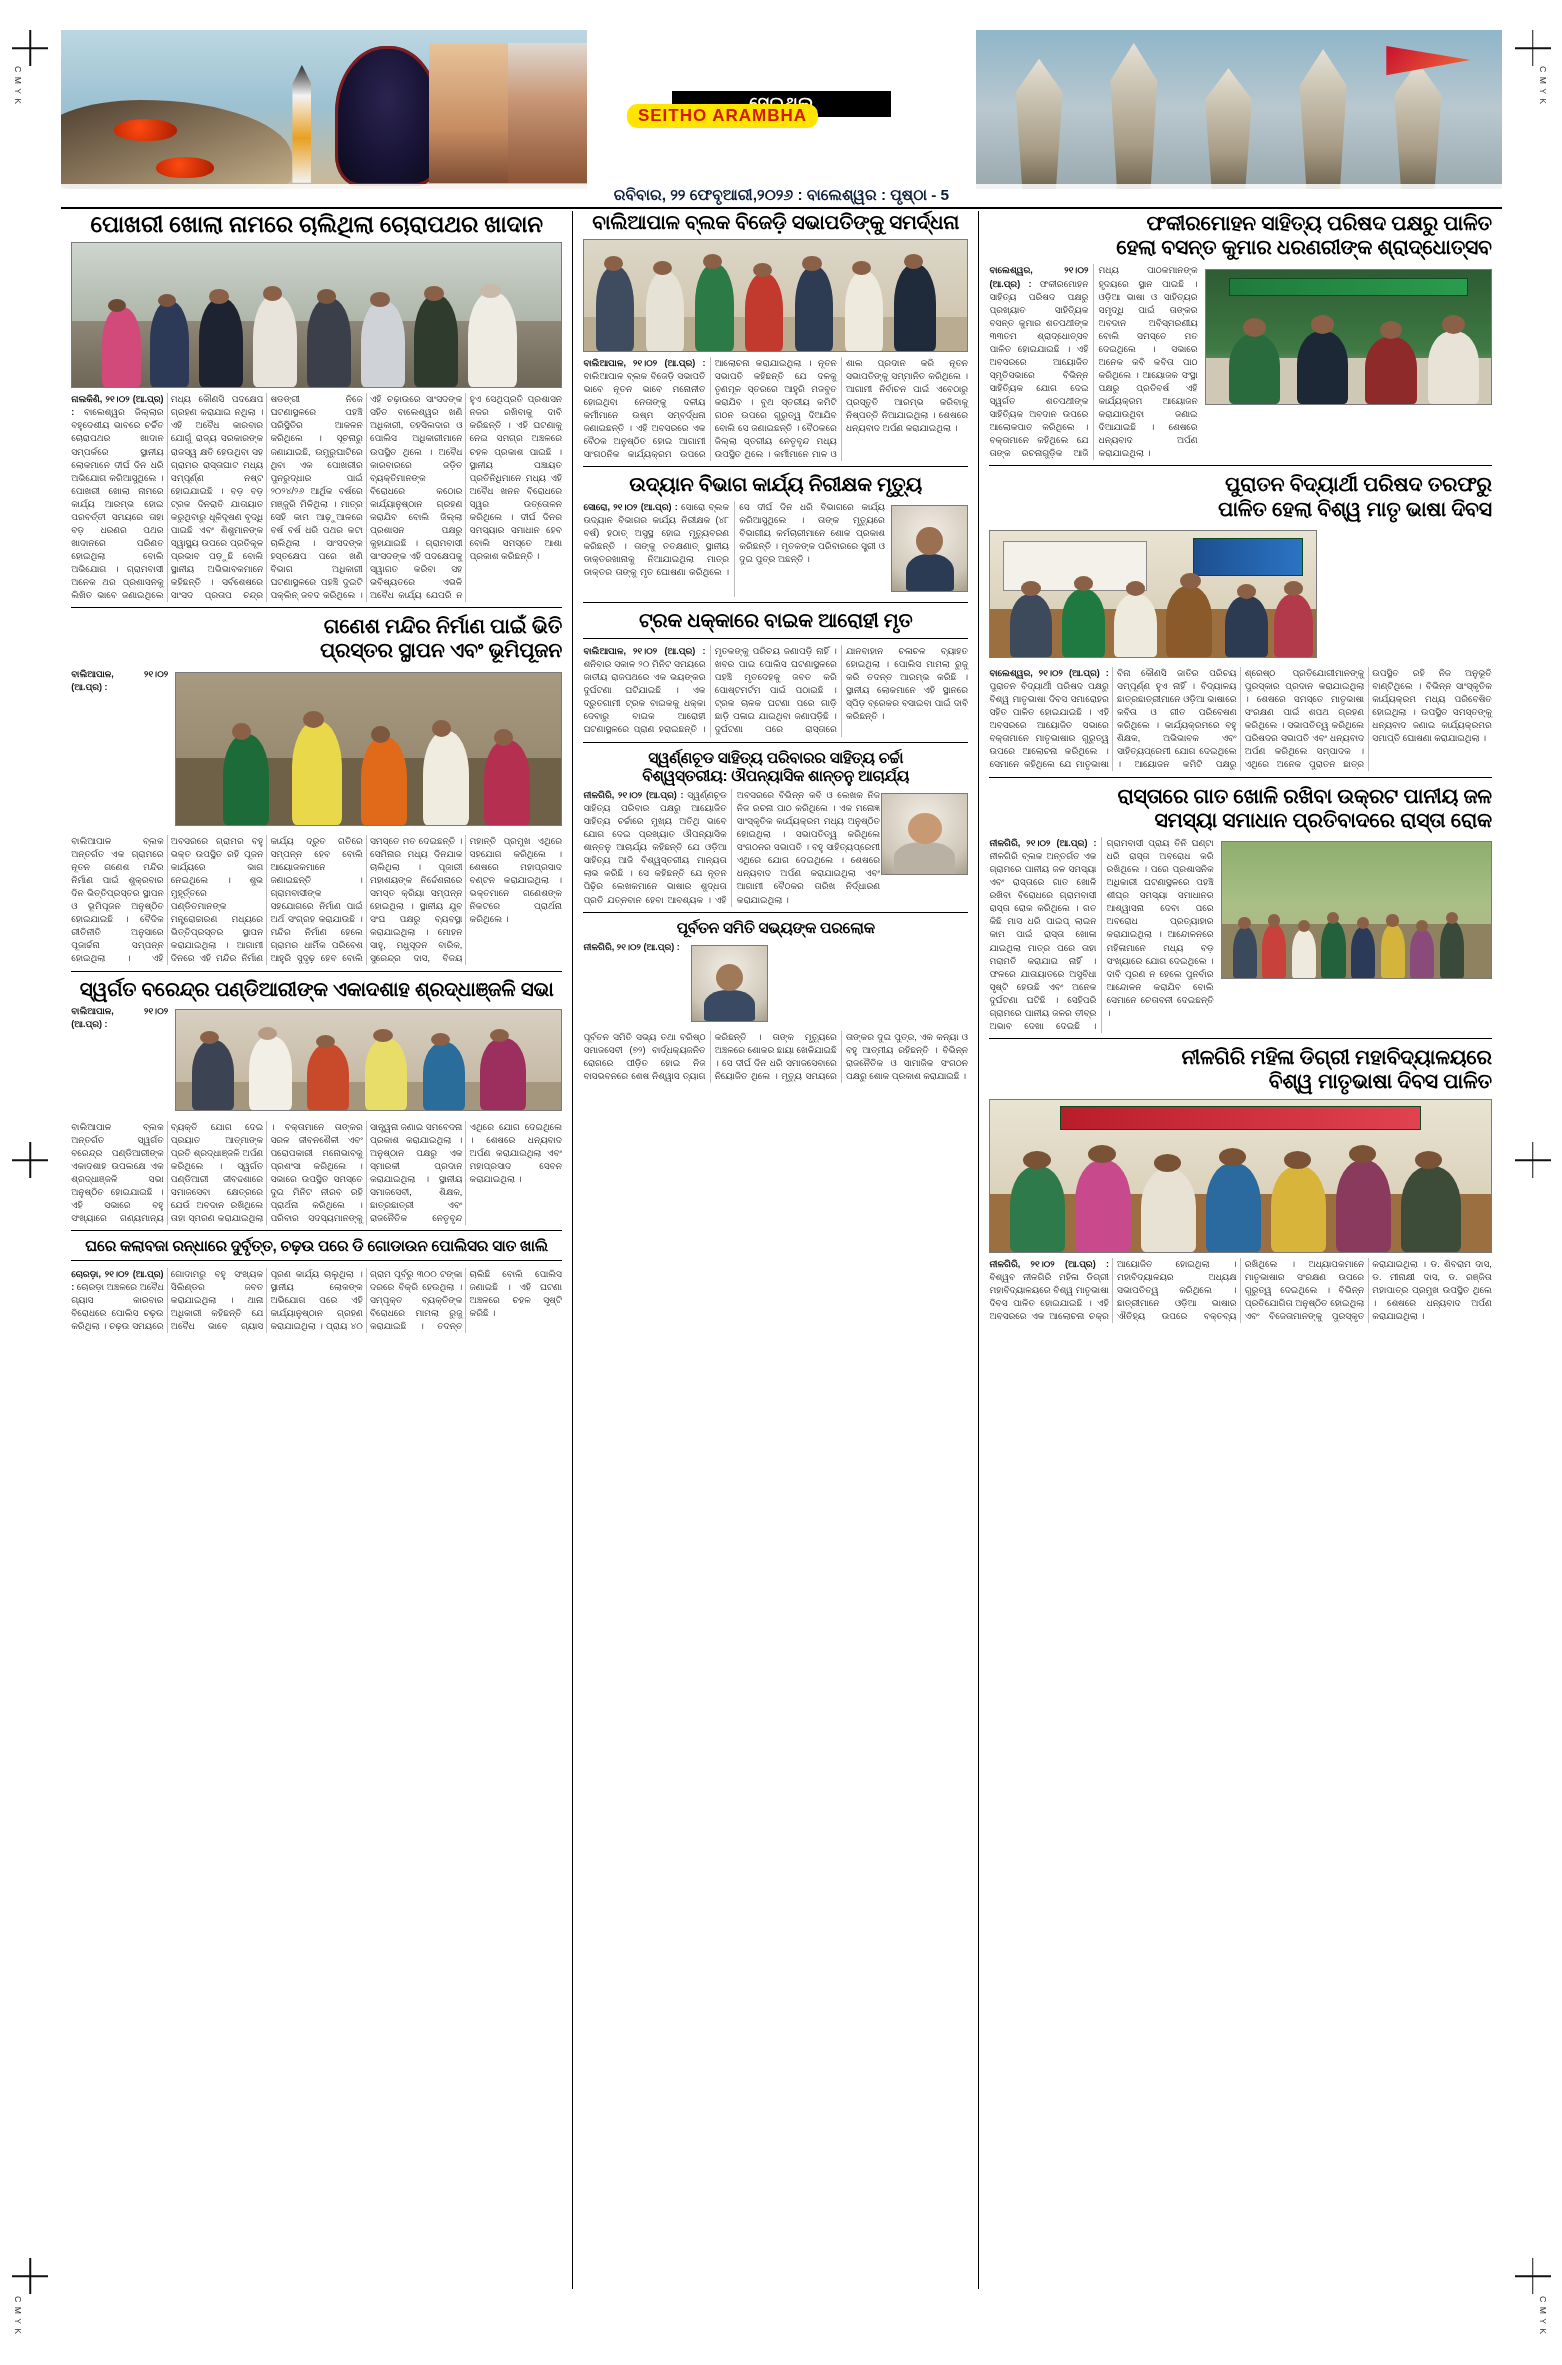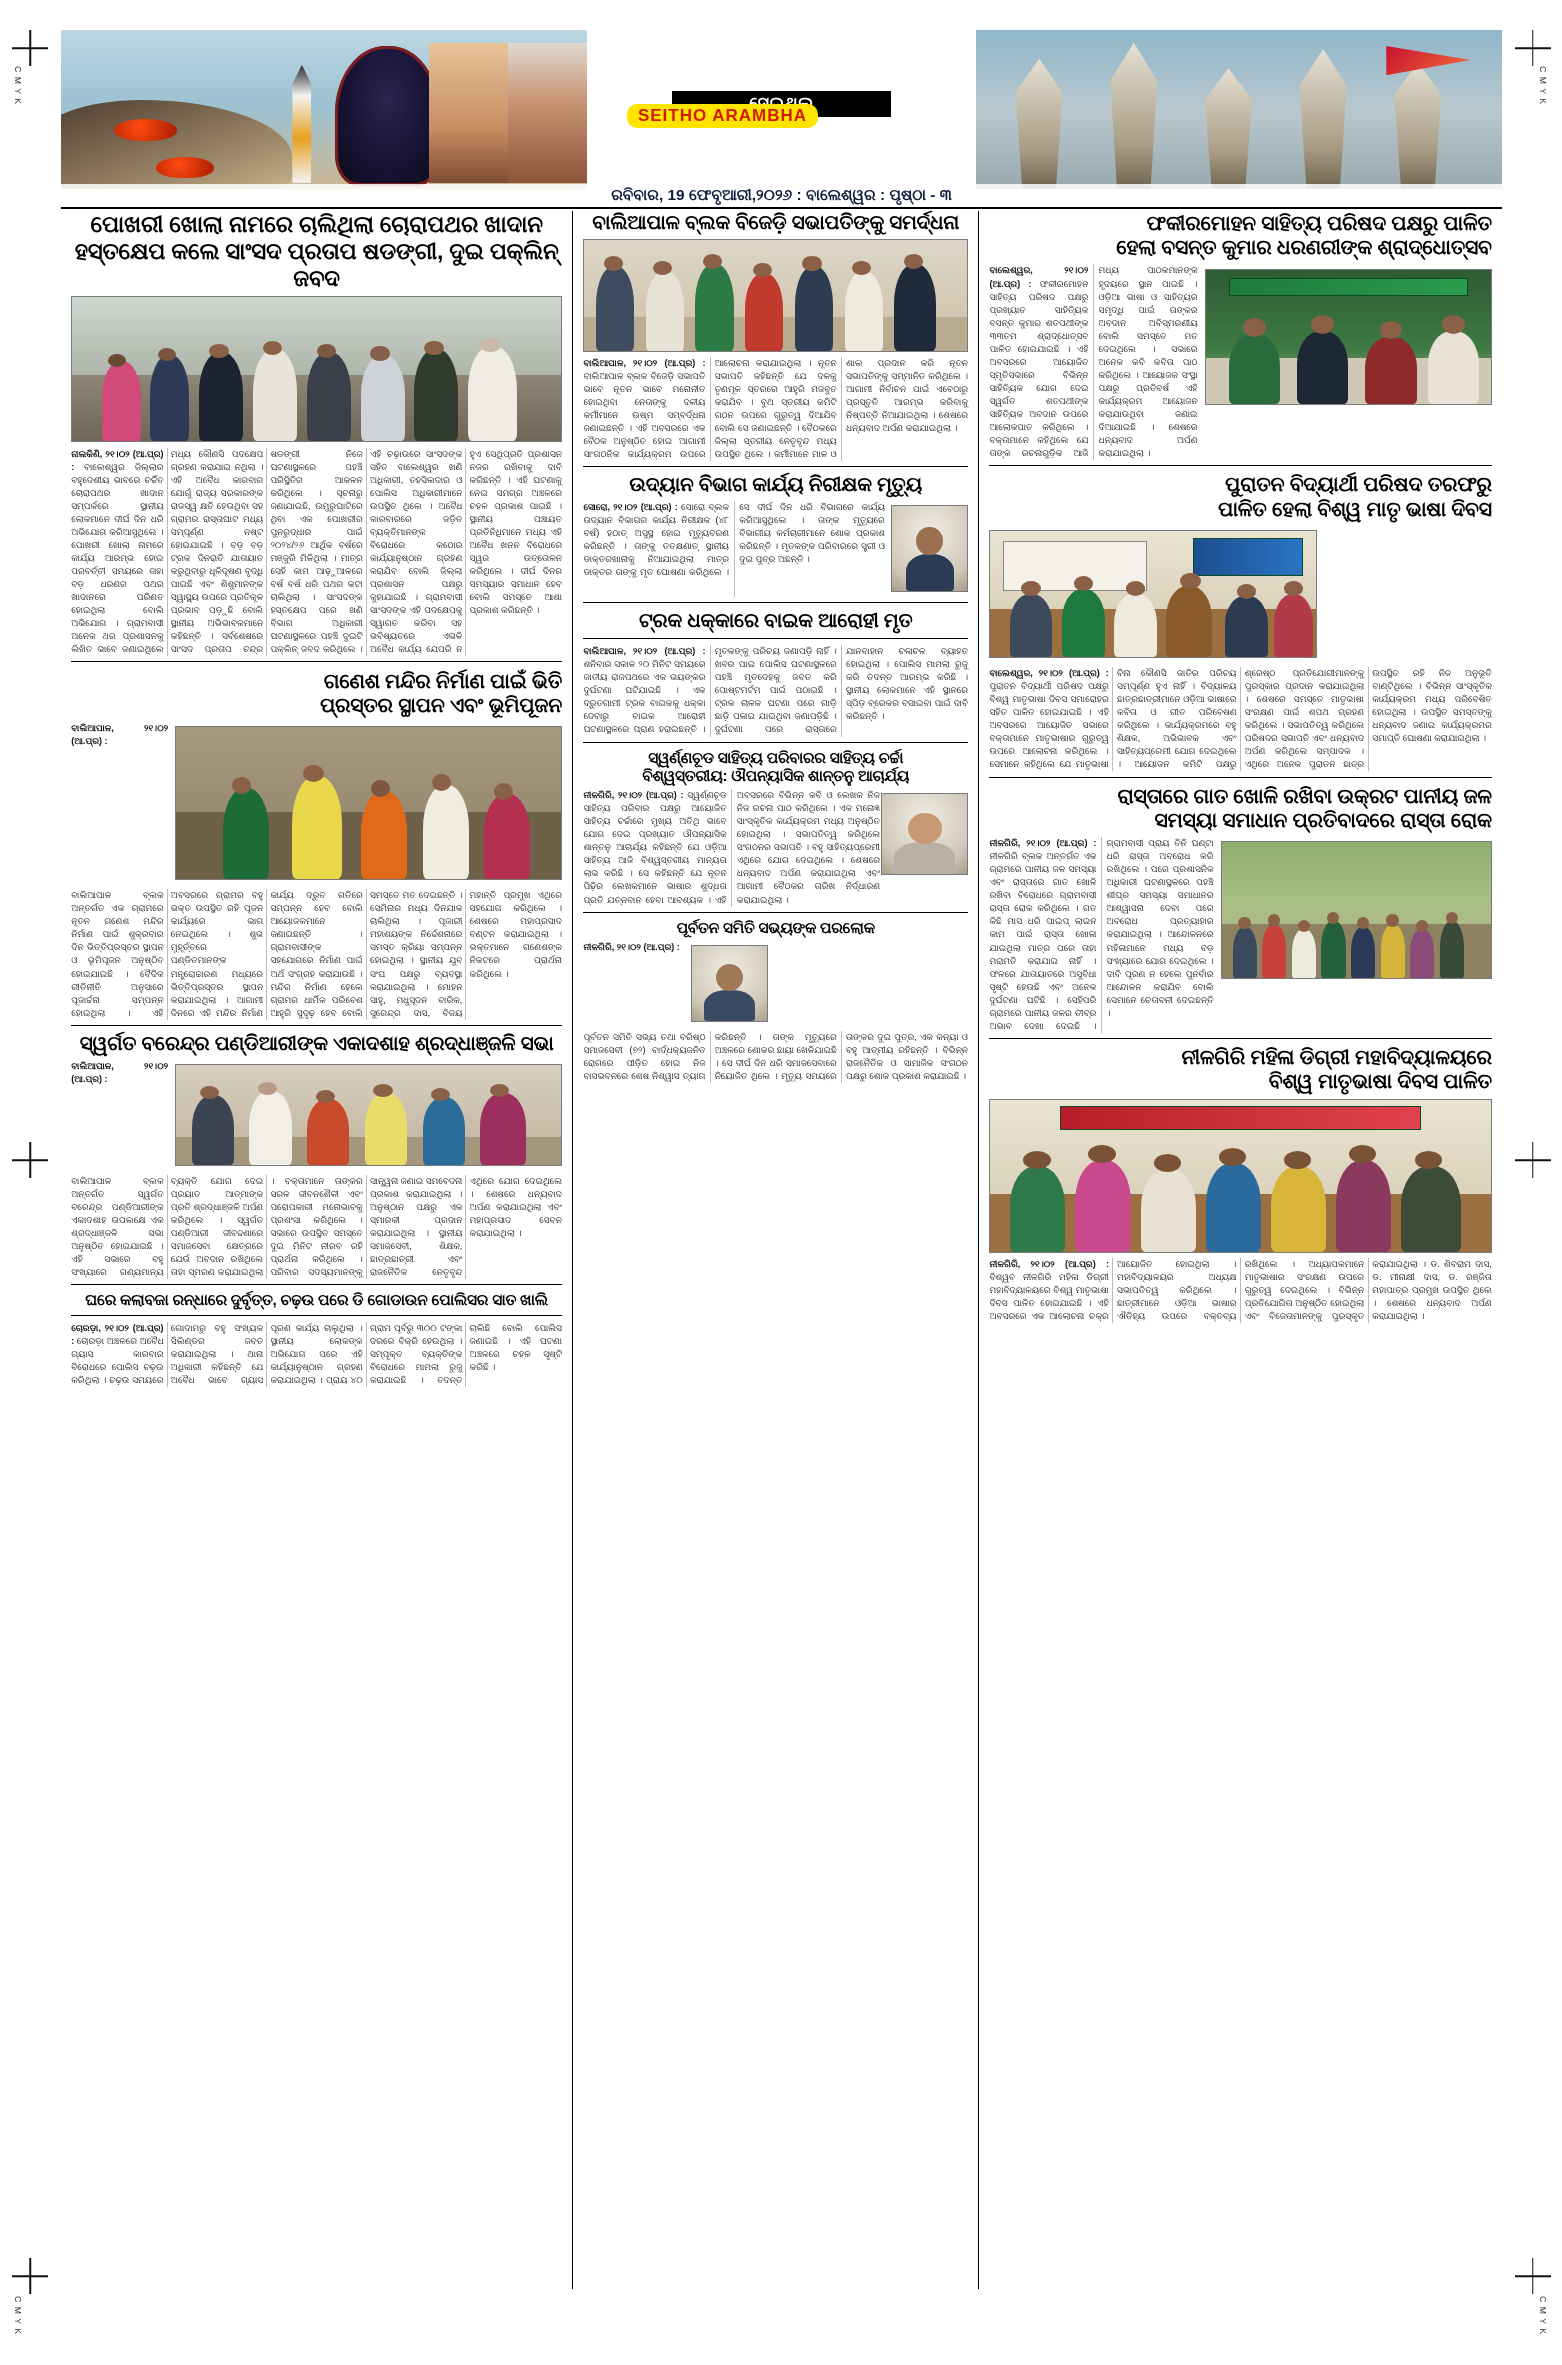--- a/index.html
+++ b/index.html
@@ -231,30 +231,29 @@
     <div class="mh-strip mh-right">
       <div class="temple t1"></div>
       <div class="temple t2"></div>
       <div class="temple t3"></div>
       <div class="temple t4"></div>
       <div class="temple t5"></div>
       <div class="flag"></div>
     </div>
   </div>
 
-  <div class="dateline">ରବିବାର, 19 ଫେବୃଆରୀ,୨୦୨୬ : ବାଲେଶ୍ୱର : ପୃଷ୍ଠା - ୩</div>
+  <div class="dateline">ରବିବାର, ୨୨ ଫେବୃଆରୀ,୨୦୨୬ : ବାଲେଶ୍ୱର : ପୃଷ୍ଠା - 5</div>
   <div class="rule-top"></div>
 
   <div class="grid">
 
     <div class="col c1">
 
       <div>
         <div class="hl hl-xl">ପୋଖରୀ ଖୋଲା ନାମରେ ଚାଲିଥିଲା ଚୋରାପଥର ଖାଦାନ</div>
-        <div class="hl hl-xl">ହସ୍ତକ୍ଷେପ କଲେ ସାଂସଦ ପ୍ରତାପ ଷଡଙ୍ଗୀ, ଦୁଇ ପକ୍‌ଲିନ୍ ଜବଦ</div>
         <div class="photo ph-quarry" style="height:146px">
           <div class="sky"></div>
             <div class="ground"></div>
           <div class="ppl" style="left:6%;width:8%;height:56%;background:#d24a7a"></div>
           <div class="head" style="left:7.4%;bottom:52%;width:3.6%;height:9%;background:#6b4a34"></div>
           <div class="ppl" style="left:16%;width:8%;height:60%;background:#2c3a58"></div>
           <div class="head" style="left:17.6%;bottom:56%;width:3.6%;height:9%;background:#7a5640"></div>
           <div class="ppl" style="left:26%;width:9%;height:62%;background:#1d2330"></div>
           <div class="head" style="left:28%;bottom:58%;width:4%;height:10%;background:#8a6146"></div>
           <div class="ppl" style="left:37%;width:9%;height:64%;background:#e8e4dc"></div>

